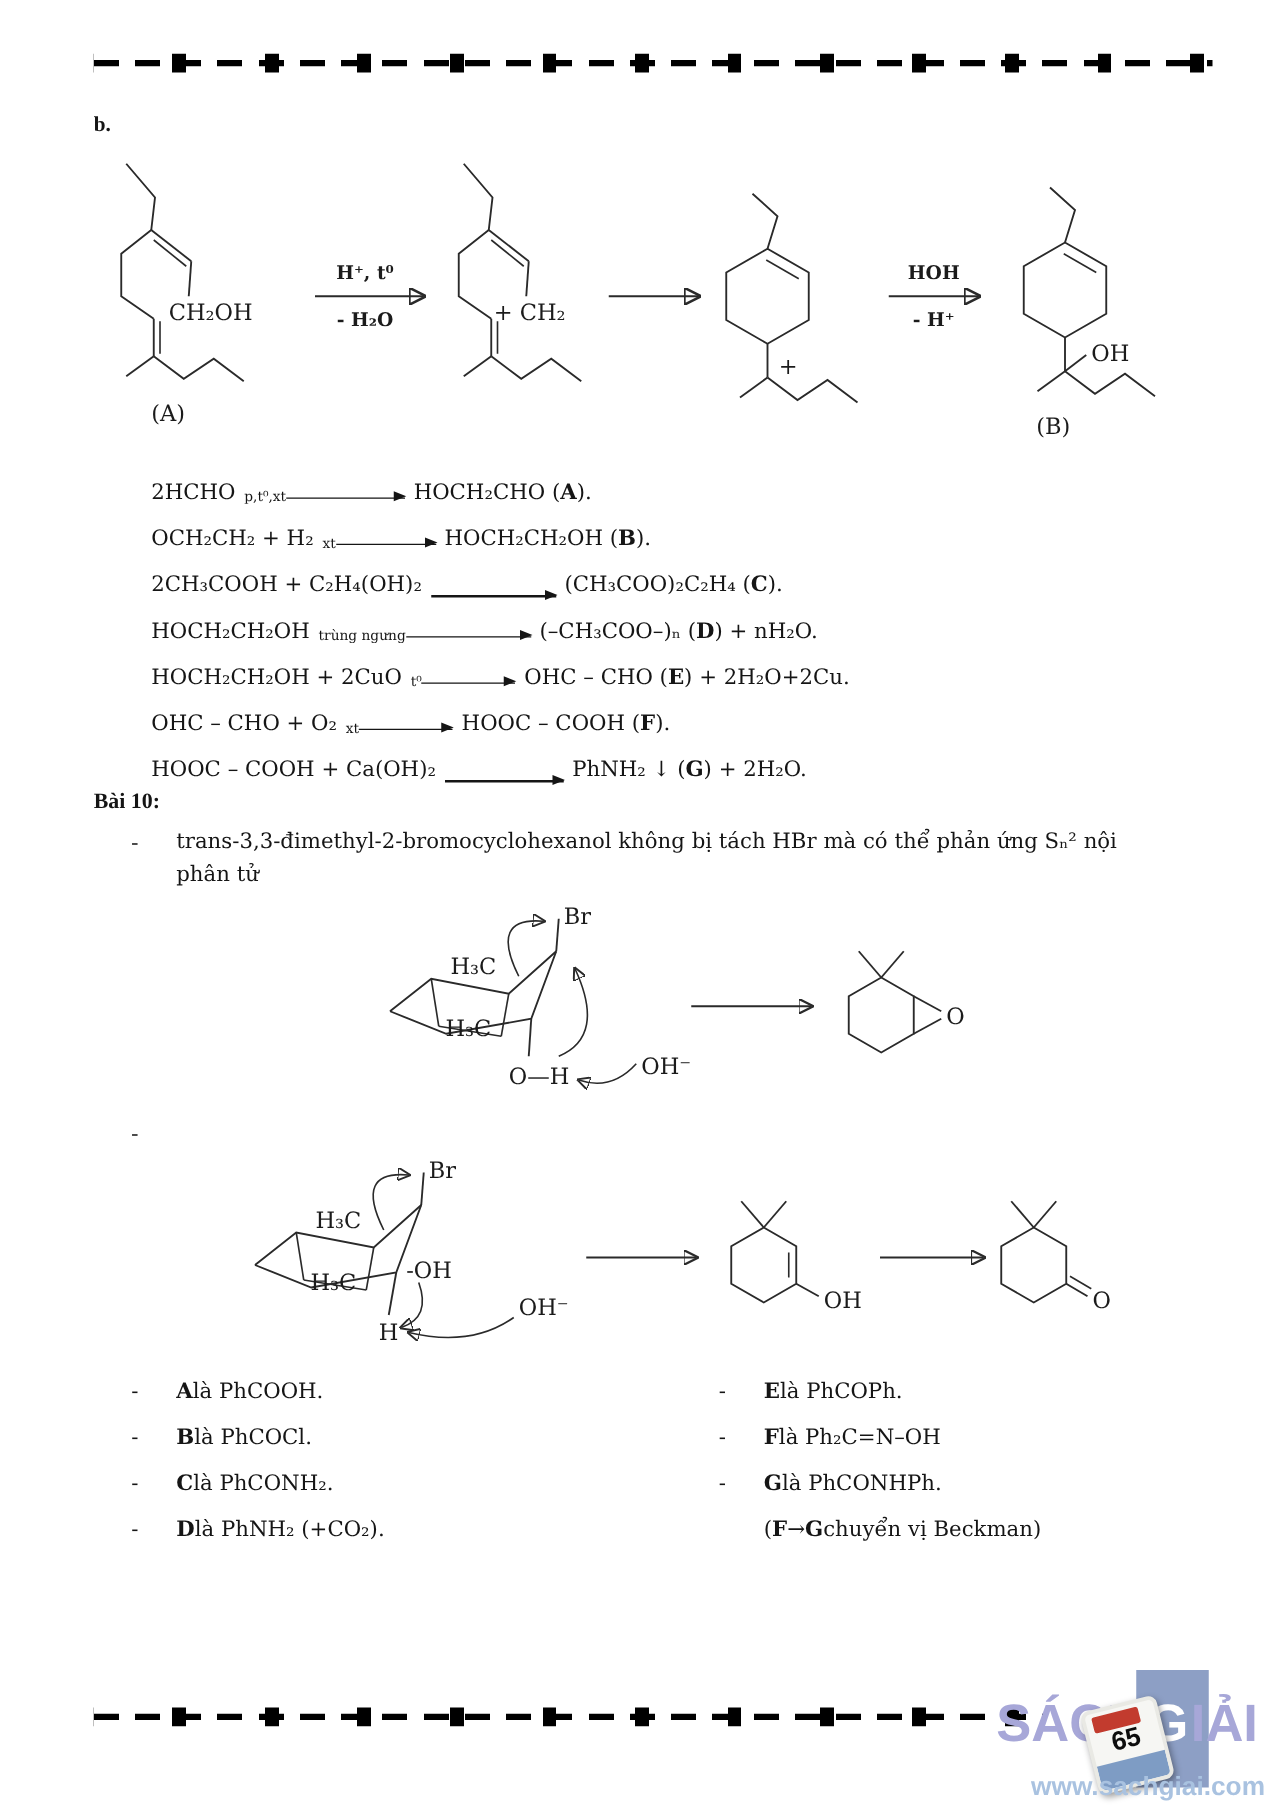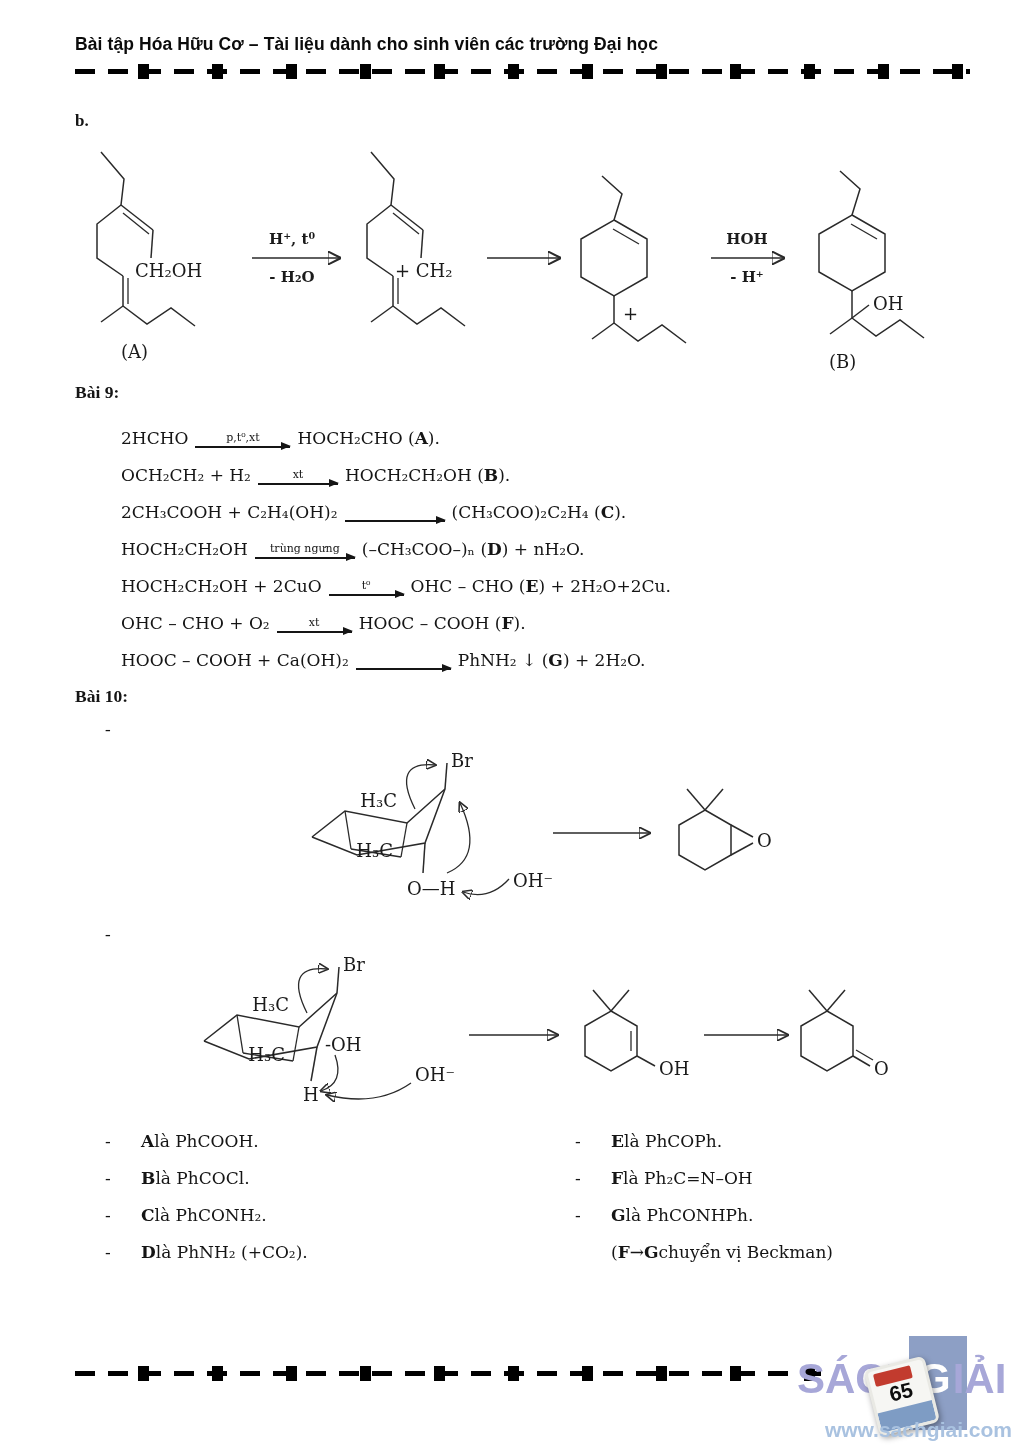--- a/index.html
+++ b/index.html
@@ -37,21 +37,21 @@
 
   .intro{display:flex;font-size:17px;margin-top:30px;line-height:1.45;}
   .intro .marker{font-weight:bold;width:46px;flex:none;}
 
   .scheme1{display:block;margin:4px 0 0 2px;}
 
   .bai-heading{font-weight:bold;font-size:17.5px;margin-top:2px;}
 
   .equations{margin:8px 0 0 46px;font-family:"DejaVu Serif",serif;font-size:17px;}
   .eqrow{height:37px;display:flex;align-items:flex-end;white-space:nowrap;}
-  .rxn{display:inline-flex;flex-direction:column;align-items:center;margin:0 7px;}
+  .rxn{display:inline-flex;flex-direction:row;align-items:center;margin:0 7px;}
   .rxn-label{font-size:11px;line-height:1.1;white-space:nowrap;font-family:"DejaVu Serif",serif;}
   .rxn-arrow{position:relative;height:1.5px;background:#151515;margin-top:2px;}
   .rxn-arrow::after{
     content:"";position:absolute;right:-1px;top:-4.4px;width:0;height:0;
     border-left:10px solid #151515;border-top:4.5px solid transparent;border-bottom:4.5px solid transparent;
   }
   .aw75{width:75px;} .aw80{width:80px;} .aw95{width:95px;} .aw100{width:100px;}
 
   .bullet{display:flex;font-size:17px;margin-top:9px;line-height:1.62;}
   .bullet .dash{flex:none;margin-left:30px;width:36px;}
@@ -99,21 +99,20 @@
     position:absolute;right:0;top:70px;font-family:"Liberation Sans",sans-serif;
     font-weight:bold;font-size:21px;color:var(--url_color);
   }
 </style>
 </head>
 <body>
 
 <div class="page">
   <div class="content">
 
-    <div class="doc-header">Bài tập Hóa Hữu Cơ – Tài liệu dành cho sinh viên các trường Đại học</div>
     <div class="dashrule">
         <div class="dl"></div>
         <div class="sq"></div>
       </div>
 
     <div class="intro">
       <span class="marker">b.</span>
     </div>
 
     <svg class="scheme1" width="905" height="242" viewBox="0 0 905 242">
@@ -182,21 +181,20 @@
         <path d="M775 77 L783 51 L763 33"></path>
         <path d="M775 153 L775 180"></path>
         <path d="M775 180 L792 167"></path>
         <path d="M775 180 L753 196"></path>
         <path d="M775 180 L799 198 L823 182 L847 200"></path>
         <text class="lbl" x="796" y="172">OH</text>
         <text class="lbl-tag" x="752" y="230">(B)</text>
       </g>
     </svg>
 
-    <div class="bai-heading">Bài 9:</div>
 
     <div class="equations">
       <div class="eqrow">
         <span>2HCHO</span>
         <span class="rxn">
             <span class="rxn-label">p,t⁰,xt</span>
             <span class="rxn-arrow aw95"></span>
           </span>
         <span>HOCH₂CHO (</span>
           <b>A</b>
@@ -257,24 +255,25 @@
         <span class="rxn">
             <span class="rxn-label"></span>
             <span class="rxn-arrow aw95"></span>
           </span>
         <span>PhNH₂ ↓ (</span>
           <b>G</b>
           <span>) + 2H₂O.</span>
       </div>
     </div>
 
-    <div class="bai-heading" style="margin-top:16px;">Bài 10:</div>
+    <div class="bai-heading" style="margin-top:4px;">Bài 10:</div>
 
     <div class="bullet">
       <span class="dash">-</span>
+      <span class="btext">trans-3,3-đimethyl-2-bromocyclohexanol không bị tách HBr mà có thể phản ứng Sₙ² nội phân tử</span>
     </div>
 
     <svg class="diag diag-trans" width="480" height="172" viewBox="0 0 480 172">
       <defs>
         <marker id="aht" viewBox="0 0 10 10" refX="8.5" refY="5" markerWidth="8" markerHeight="8" orient="auto">
             <path d="M0,0 L10,5 L0,10 z" fill="#2a2a2a" stroke="none"></path>
           </marker>
       </defs>
       <g>
         <path d="M15 92 L48 66 L110 78 L148 44"></path>

